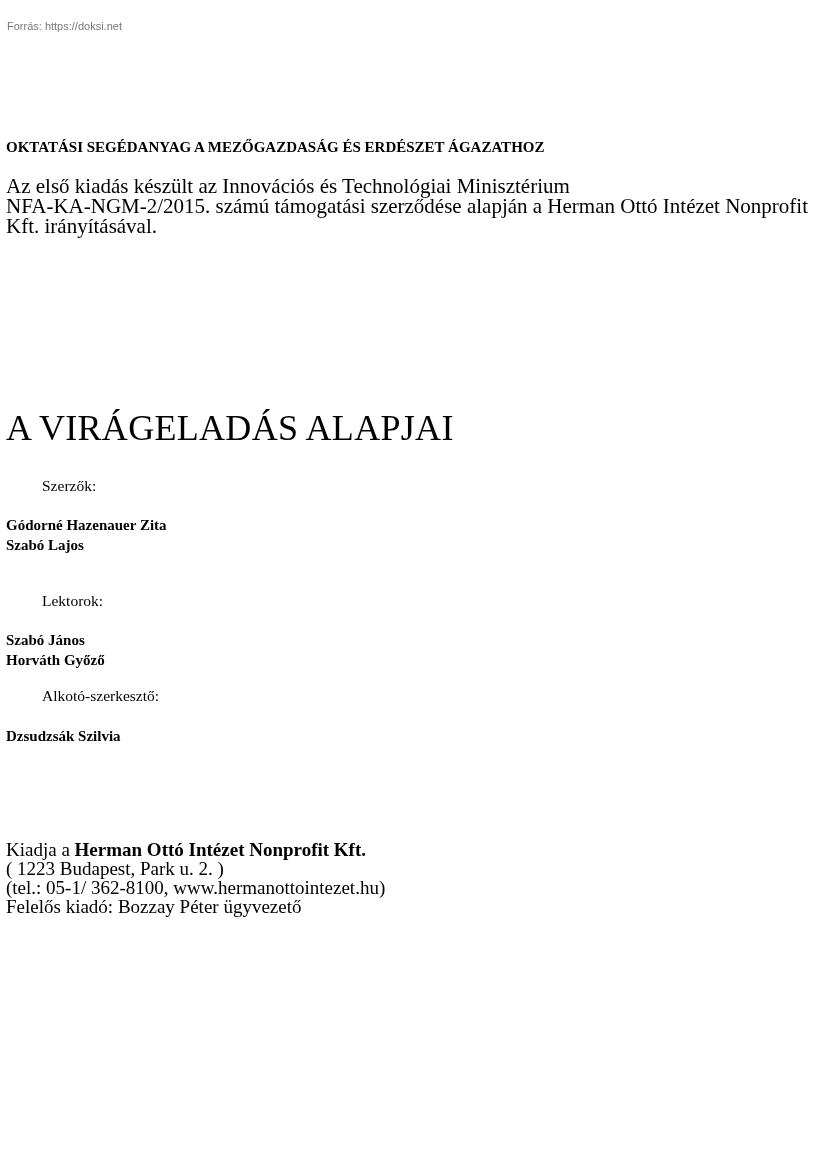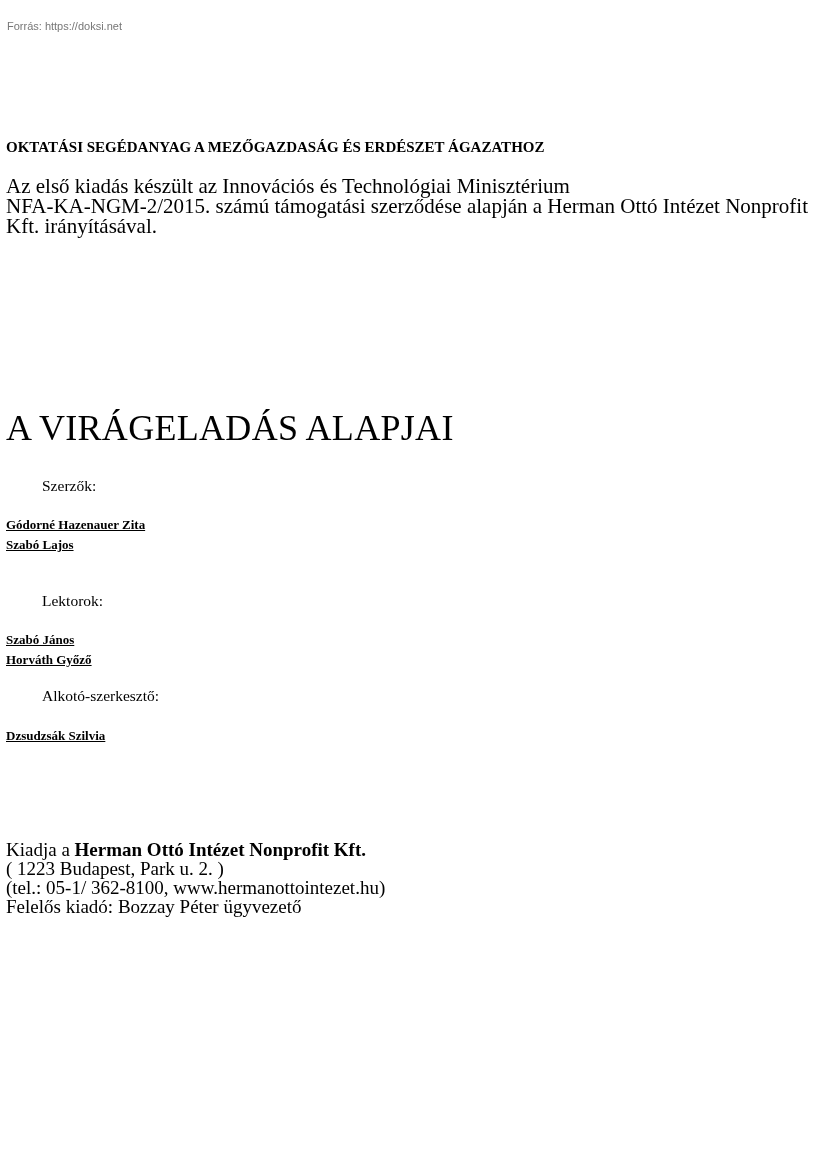--- a/index.html
+++ b/index.html
@@ -10,21 +10,21 @@
   .source {
     position: absolute; left: 7px; top: 20px;
     font-family: "Liberation Sans", "DejaVu Sans", sans-serif;
     font-size: 11px; color: #777;
   }
   .line { position: absolute; left: 6px; width: 756px; text-align: left; white-space: nowrap; }
   .series { top: 139px; font-size: 15px; font-weight: bold; }
   .intro { font-size: 21px; line-height: 20px; }
   .title { top: 365px; font-size: 36px; font-weight: normal; letter-spacing: 0.3px; margin-top: 42px; }
   .label { font-size: 15.5px; margin-left: 36px; }
-  .name { font-size: 13px; font-weight: bold; line-height: 20px; text-decoration: underline; }
+  .name { font-size: 15px; font-weight: bold; line-height: 20px; }
   .pub { font-size: 19px; line-height: 20px; }
   .pub b { font-weight: bold; }
 </style>
 </head>
 <body>
 
 <div class="source">Forrás: https://doksi.net</div>
 
 <div class="line series">OKTATÁSI SEGÉDANYAG A MEZŐGAZDASÁG ÉS ERDÉSZET ÁGAZATHOZ</div>
 

